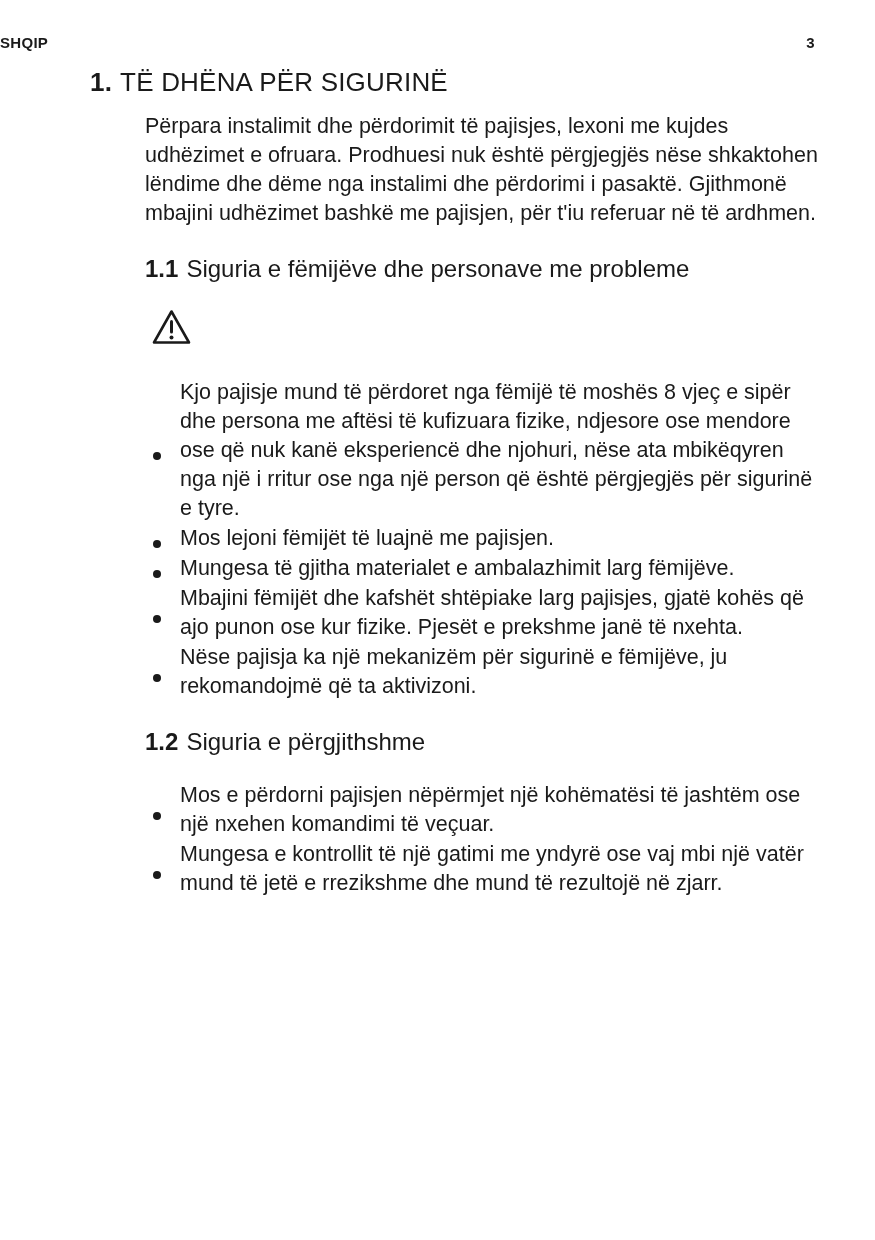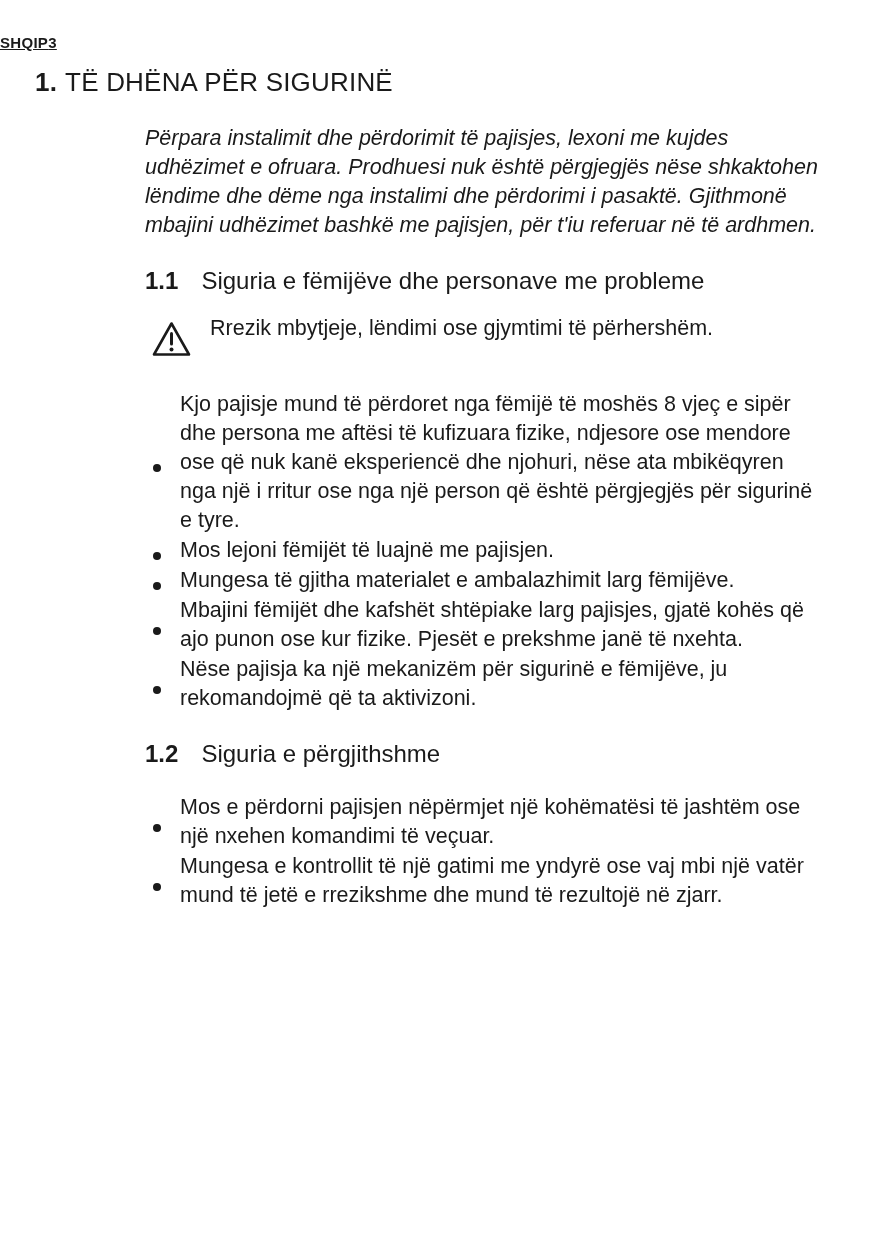--- a/index.html
+++ b/index.html
@@ -12,49 +12,48 @@
     overflow: hidden;
     position: relative;
   }
   .page {
     width: 875px;
     height: 1240px;
     padding-top: 34px;
   }
   .page-header {
     display: flex;
-    justify-content: flex-start;
+    justify-content: space-between;
     align-items: baseline;
     padding-right: 60px;
     font-size: 15px;
     font-weight: 700;
     letter-spacing: 0.3px;
-    text-decoration: underline;
   }
   h1.doc-h1 {
-    margin: 16px 0 0 35px;
+    margin: 16px 0 0 90px;
     font-size: 26px;
     font-weight: 400;
     letter-spacing: 0.2px;
   }
   h1.doc-h1 .sec-num { font-weight: 700; margin-right: 8px; }
   .content {
     margin-left: 145px;
     width: 678px;
     font-size: 21.5px;
     line-height: 29px;
   }
-  .intro { margin-top: 26px; font-style: italic; }
+  .intro { margin-top: 14px; }
   h2.doc-h2 {
     margin-top: 26px;
     font-size: 24px;
     font-weight: 400;
     line-height: 30px;
   }
-  h2.doc-h2 .sec-num { font-weight: 700; margin-right: 23px; }
+  h2.doc-h2 .sec-num { font-weight: 700; margin-right: 8px; }
   .warning {
     display: flex;
     align-items: flex-start;
     margin-top: 18px;
     margin-left: 6px;
   }
   .warning-icon-wrap {
     flex: 0 0 auto;
     margin-top: 6px;
     margin-right: 18px;
@@ -113,21 +112,20 @@
 
     <div class="warning">
       <span class="warning-icon-wrap">
         <svg width="41" height="38" viewBox="0 0 41 38" aria-hidden="true">
           <path d="M20.5 3.5 L38 34.5 H3 Z" fill="none" stroke="#1a1a1a" stroke-width="2.6" stroke-linejoin="round"></path>
           <line x1="20.5" y1="13.5" x2="20.5" y2="24" stroke="#1a1a1a" stroke-width="3" stroke-linecap="round"></line>
           <circle cx="20.5" cy="29.5" r="2" fill="#1a1a1a"></circle>
         </svg>
       </span>
       <div>
-        <div class="warning-desc">Rrezik mbytjeje, lëndimi ose gjymtimi të përhershëm.</div>
       </div>
     </div>
 
     <ul class="bullets">
       <li>
         <span class="bullet-dot"></span>
         <span class="bullet-text">Kjo pajisje mund të përdoret nga fëmijë të moshës 8 vjeç e sipër dhe persona me aftësi të kufizuara fizike, ndjesore ose mendore ose që nuk kanë eksperiencë dhe njohuri, nëse ata mbikëqyren nga një i rritur ose nga një person që është përgjegjës për sigurinë e tyre.</span>
       </li>
       <li>
         <span class="bullet-dot"></span>

